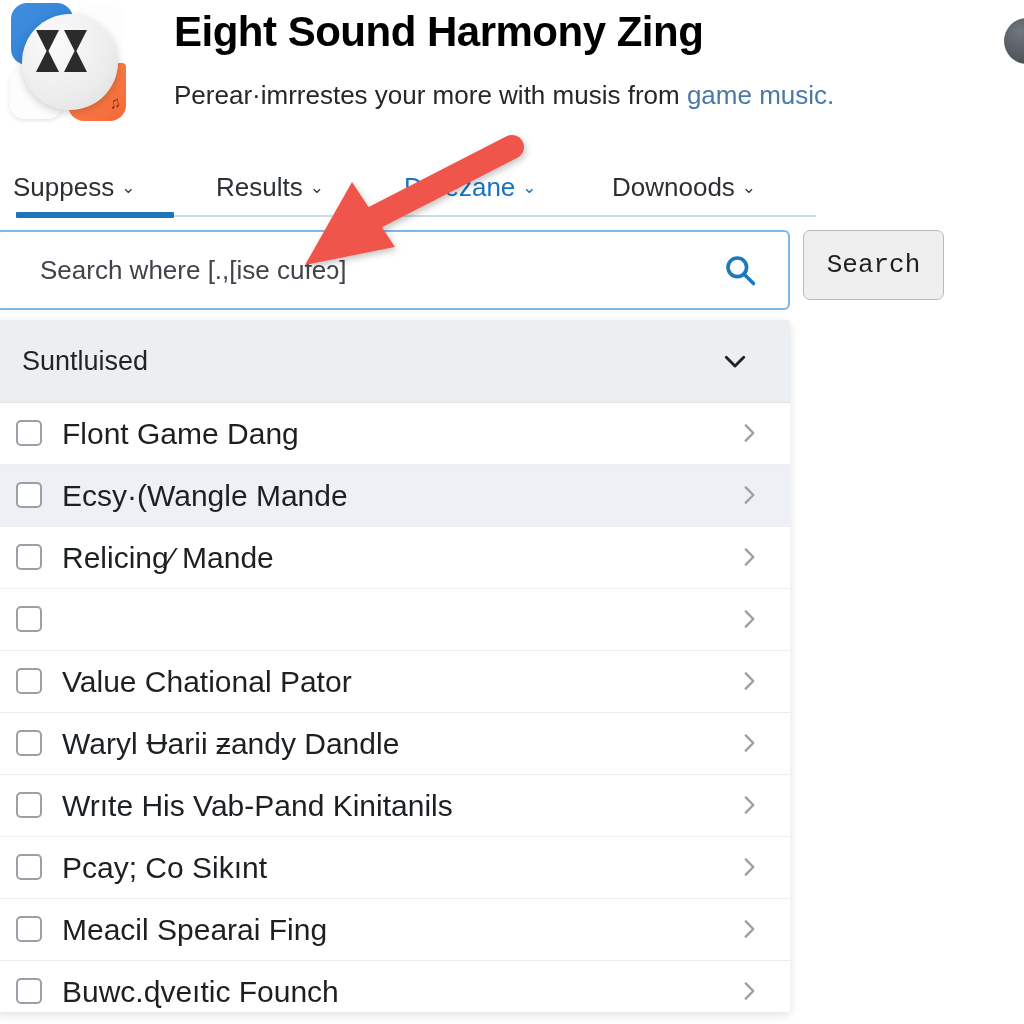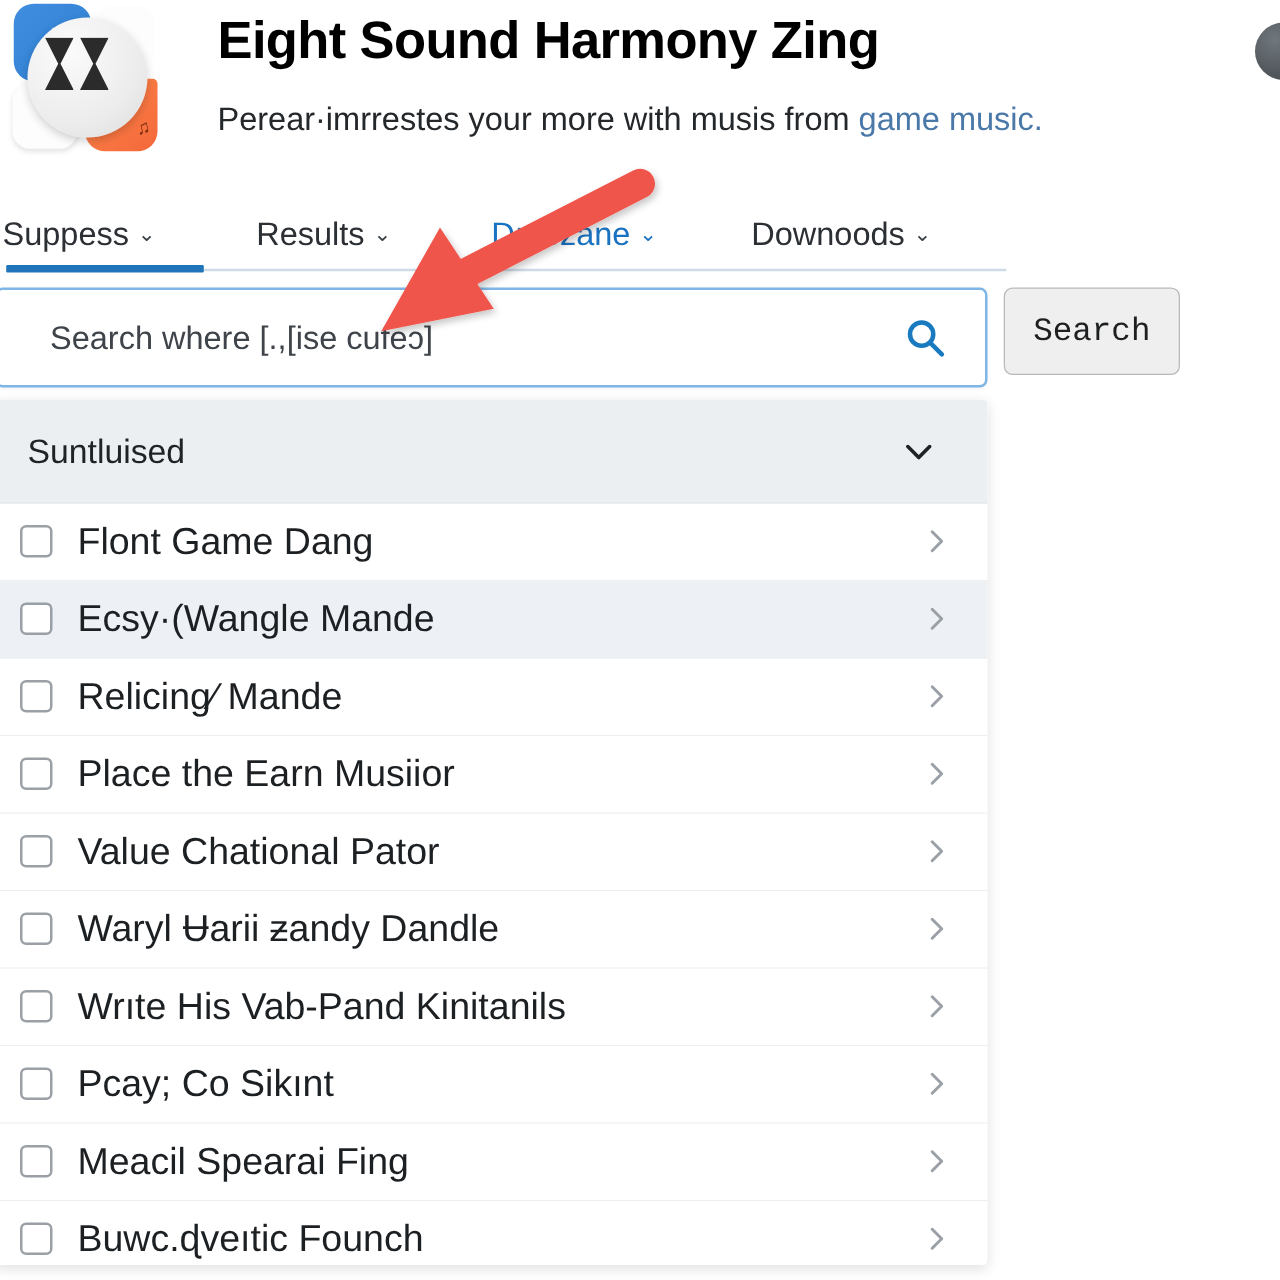--- a/index.html
+++ b/index.html
@@ -132,21 +132,21 @@
     top: 18px;
     width: 46px;
     height: 46px;
     border-radius: 50%;
     background: radial-gradient(circle at 35% 30%, #70777d 0%, #4d5357 70%, #3c4144 100%);
   }
 
   
   .nav {
     position: absolute;
-    left: 5px;
+    left: 16px;
     top: 163px;
     width: 812px;
     height: 58px;
   }
   .nav-underline-light {
     position: absolute;
     left: 0;
     top: 52px;
     width: 800px;
     height: 2px;
@@ -404,21 +404,20 @@
         </div>
         <div class="row">
           <div class="checkbox"></div>
           <div class="row-label">Relicinɡ⁄ Mande</div>
           <div class="row-chevron"><svg width="26" height="26" viewBox="0 0 24 24" fill="none" stroke="#9aa0a6" stroke-width="2.2" stroke-linecap="round" stroke-linejoin="round">
               <polyline points="9,5 16,12 9,19"></polyline>
             </svg></div>
         </div>
         <div class="row">
           <div class="checkbox"></div>
-          <div class="row-label">Place the Earn Musiior</div>
           <div class="row-chevron"><svg width="26" height="26" viewBox="0 0 24 24" fill="none" stroke="#9aa0a6" stroke-width="2.2" stroke-linecap="round" stroke-linejoin="round">
               <polyline points="9,5 16,12 9,19"></polyline>
             </svg></div>
         </div>
         <div class="row">
           <div class="checkbox"></div>
           <div class="row-label">Value Chational Pator</div>
           <div class="row-chevron"><svg width="26" height="26" viewBox="0 0 24 24" fill="none" stroke="#9aa0a6" stroke-width="2.2" stroke-linecap="round" stroke-linejoin="round">
               <polyline points="9,5 16,12 9,19"></polyline>
             </svg></div>

